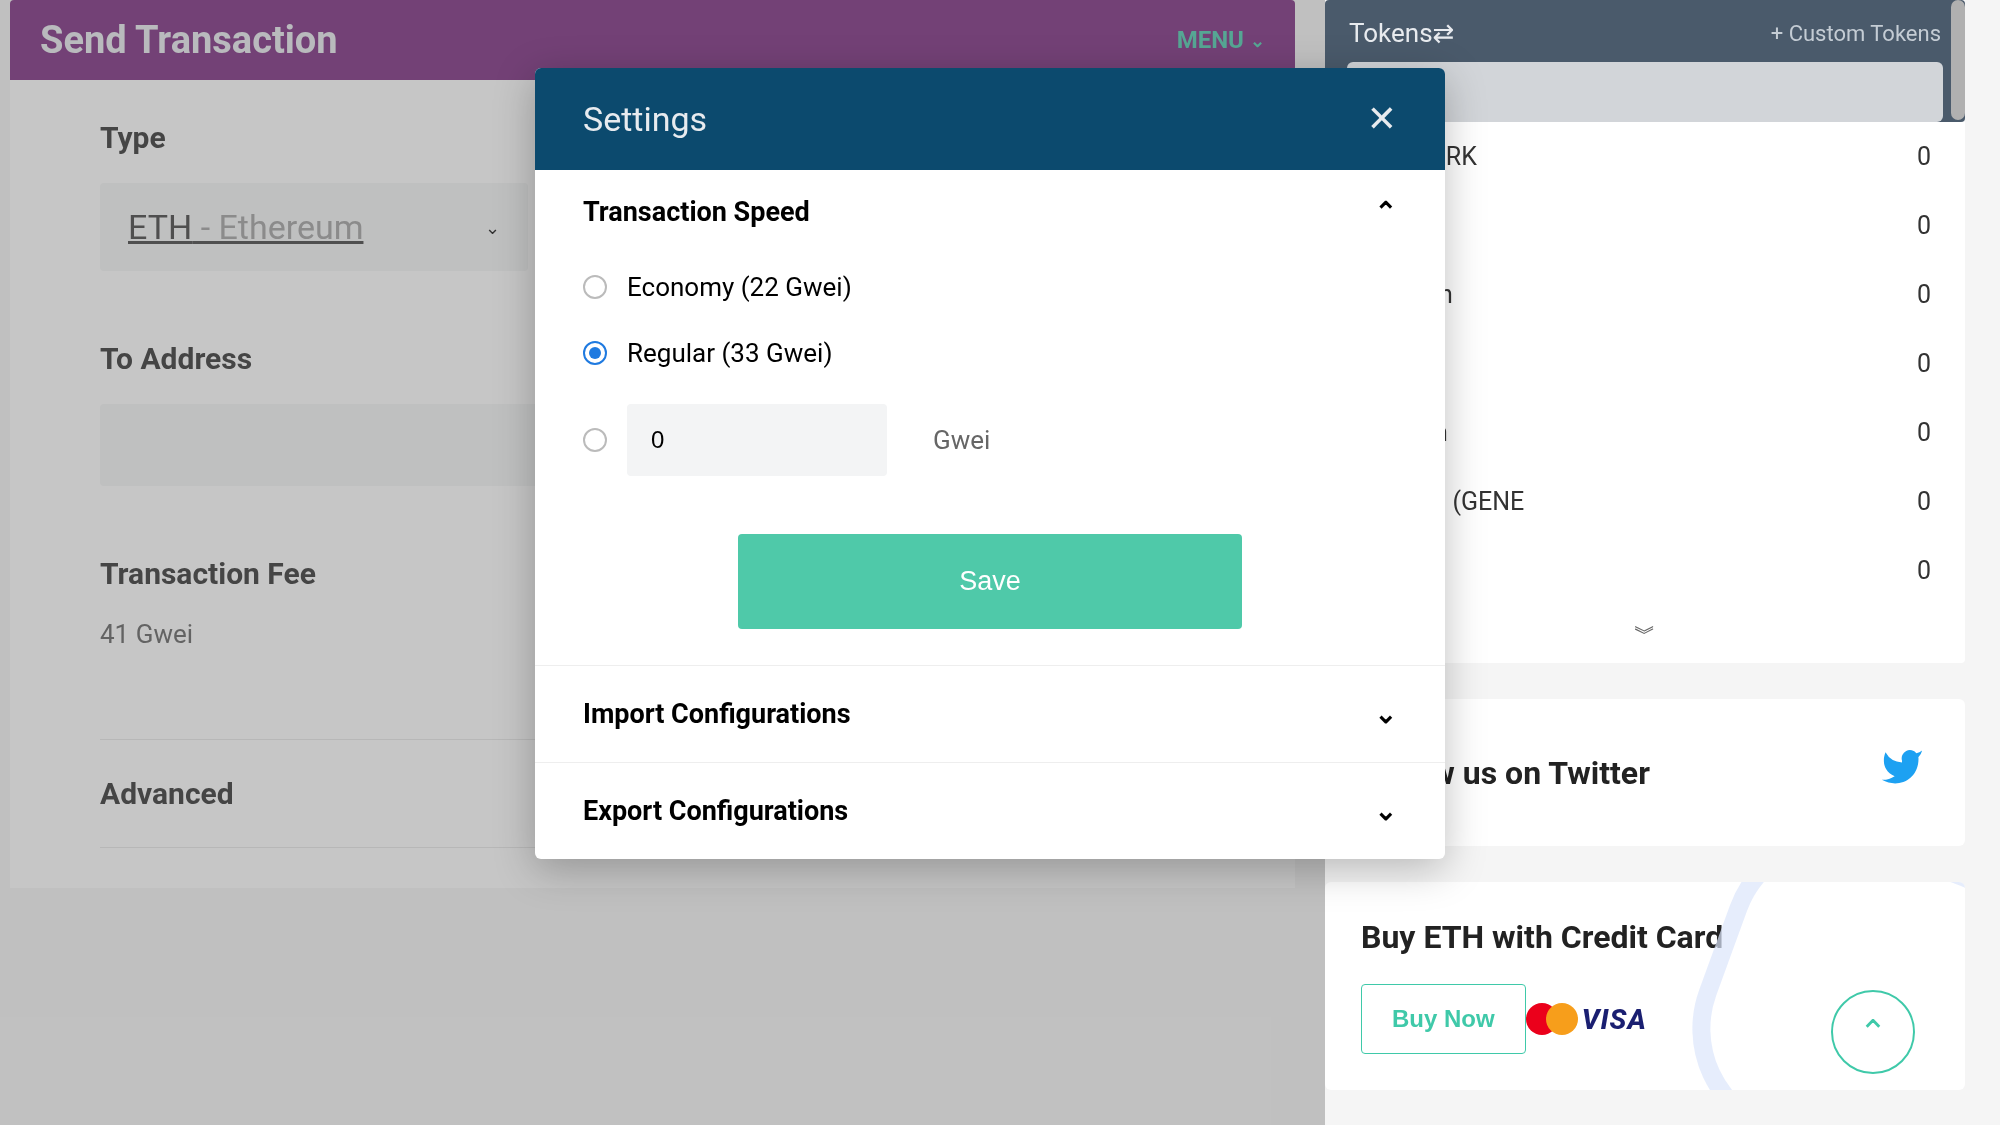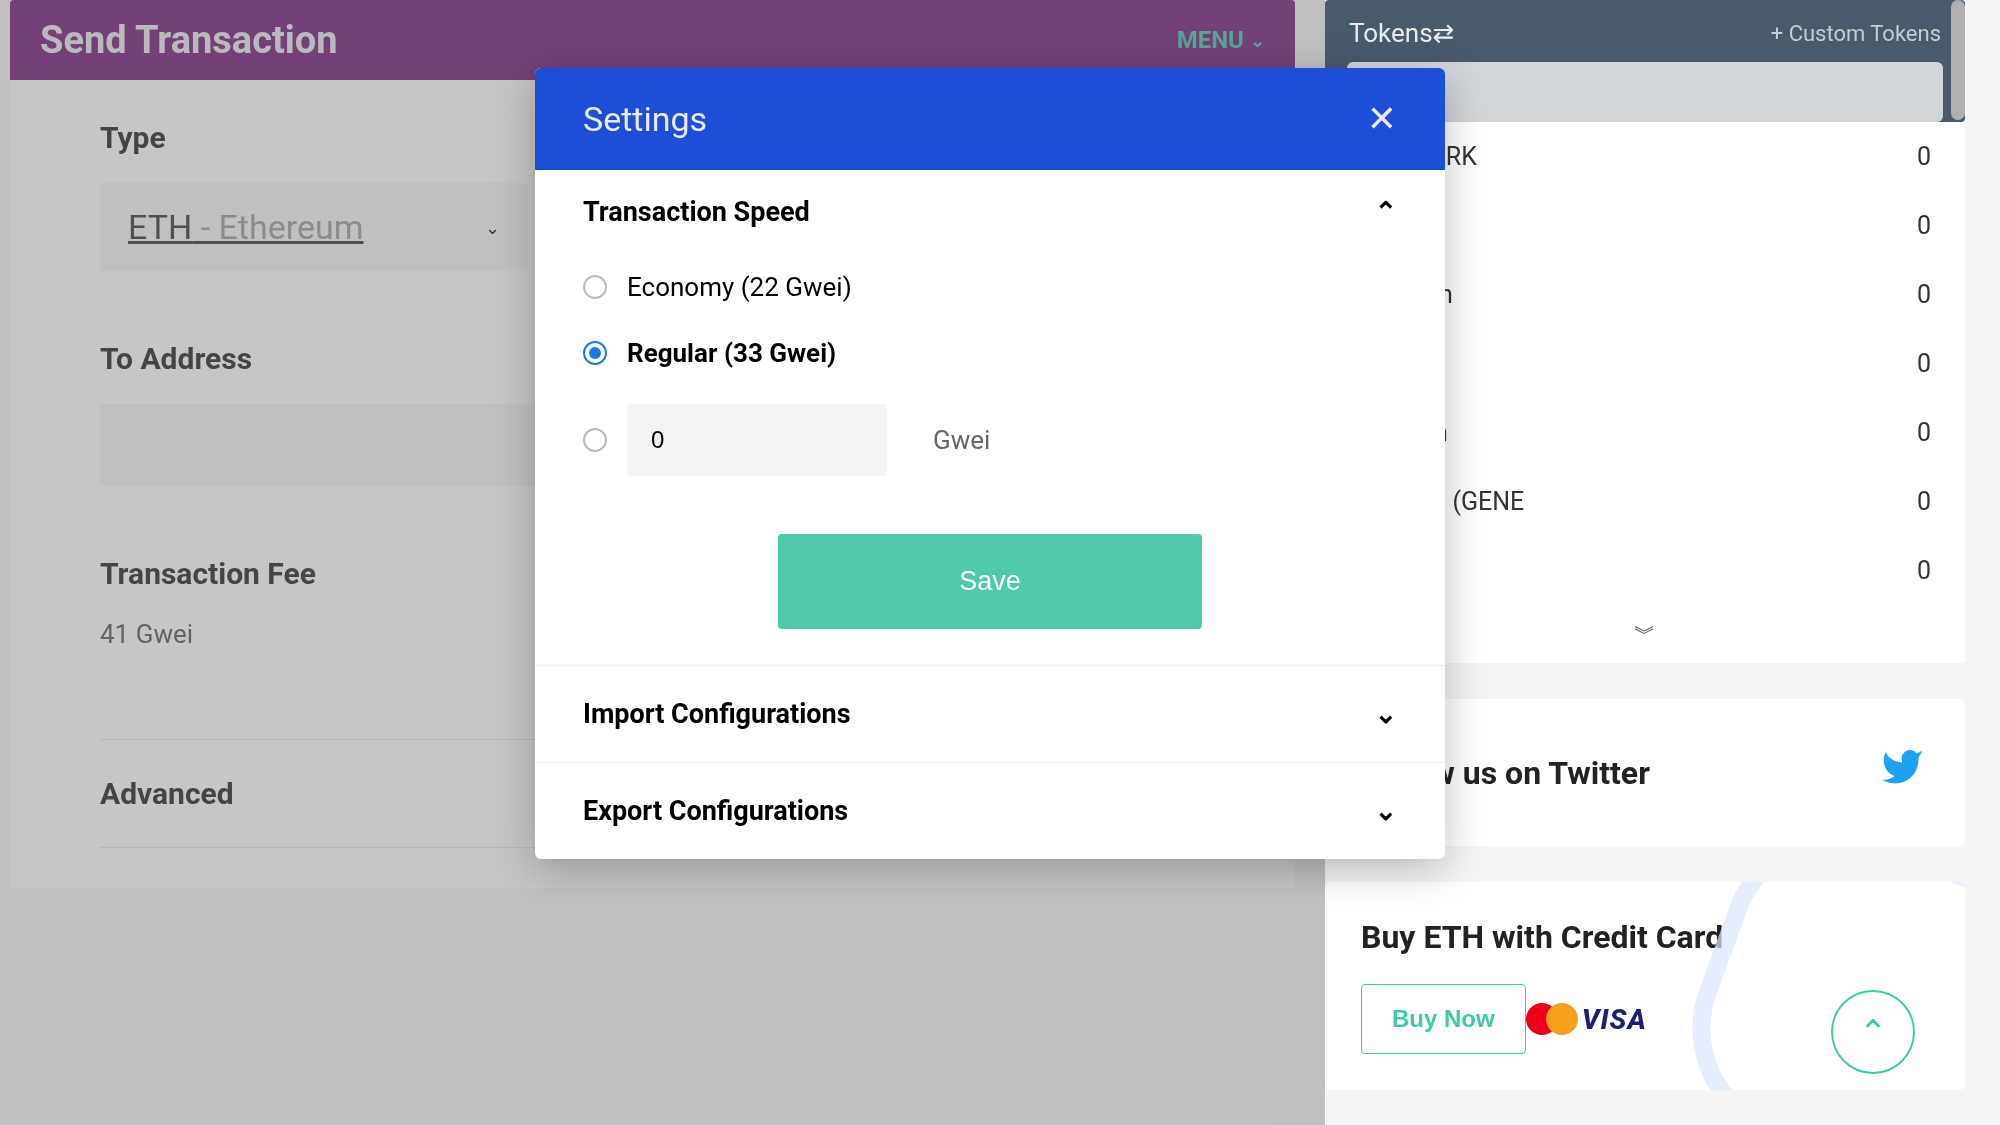--- a/index.html
+++ b/index.html
@@ -214,21 +214,21 @@
     position: absolute;
     left: 535px; top: 68px;
     width: 910px;
     background: #fff;
     border-radius: 6px;
     box-shadow: 0 10px 40px rgba(0,0,0,0.25);
     z-index: 20;
     overflow: hidden;
   }
   .modal-header {
-    background: #1d4ed8;
+    background: #0c4a6e;
     color: #e8ebef;
     padding: 30px 48px;
     display: flex;
     justify-content: space-between;
     align-items: center;
   }
   .modal-title { font-size: 34px; }
   .close-x {
     font-size: 36px;
     color: #e8ebef;
@@ -265,34 +265,34 @@
   }
   .radio.sel { border-color: #1f7ae0; }
   .radio.sel::after {
     content: '';
     position: absolute;
     left: 4px; top: 4px;
     width: 12px; height: 12px;
     background: #1f7ae0;
     border-radius: 50%;
   }
-  .bold { font-weight: 700; }
+  .bold { font-weight: 400; }
   .custom-input {
     background: #f3f4f5;
     border: none;
     padding: 22px 24px;
     font-size: 24px;
     width: 260px;
     border-radius: 4px;
   }
   .gwei-unit { font-size: 26px; color: #666; margin-left: 26px; }
   .save-btn {
     display: block;
     margin: 40px auto 10px auto;
-    width: 424px;
+    width: 504px;
     padding: 32px;
     background: #4fc9a9;
     color: #fff;
     border: none;
     font-size: 27px;
     border-radius: 4px;
     cursor: pointer;
   }
   .modal-section.collapsed { padding: 32px 48px; }
   .modal-section.last { border-bottom: none; }

